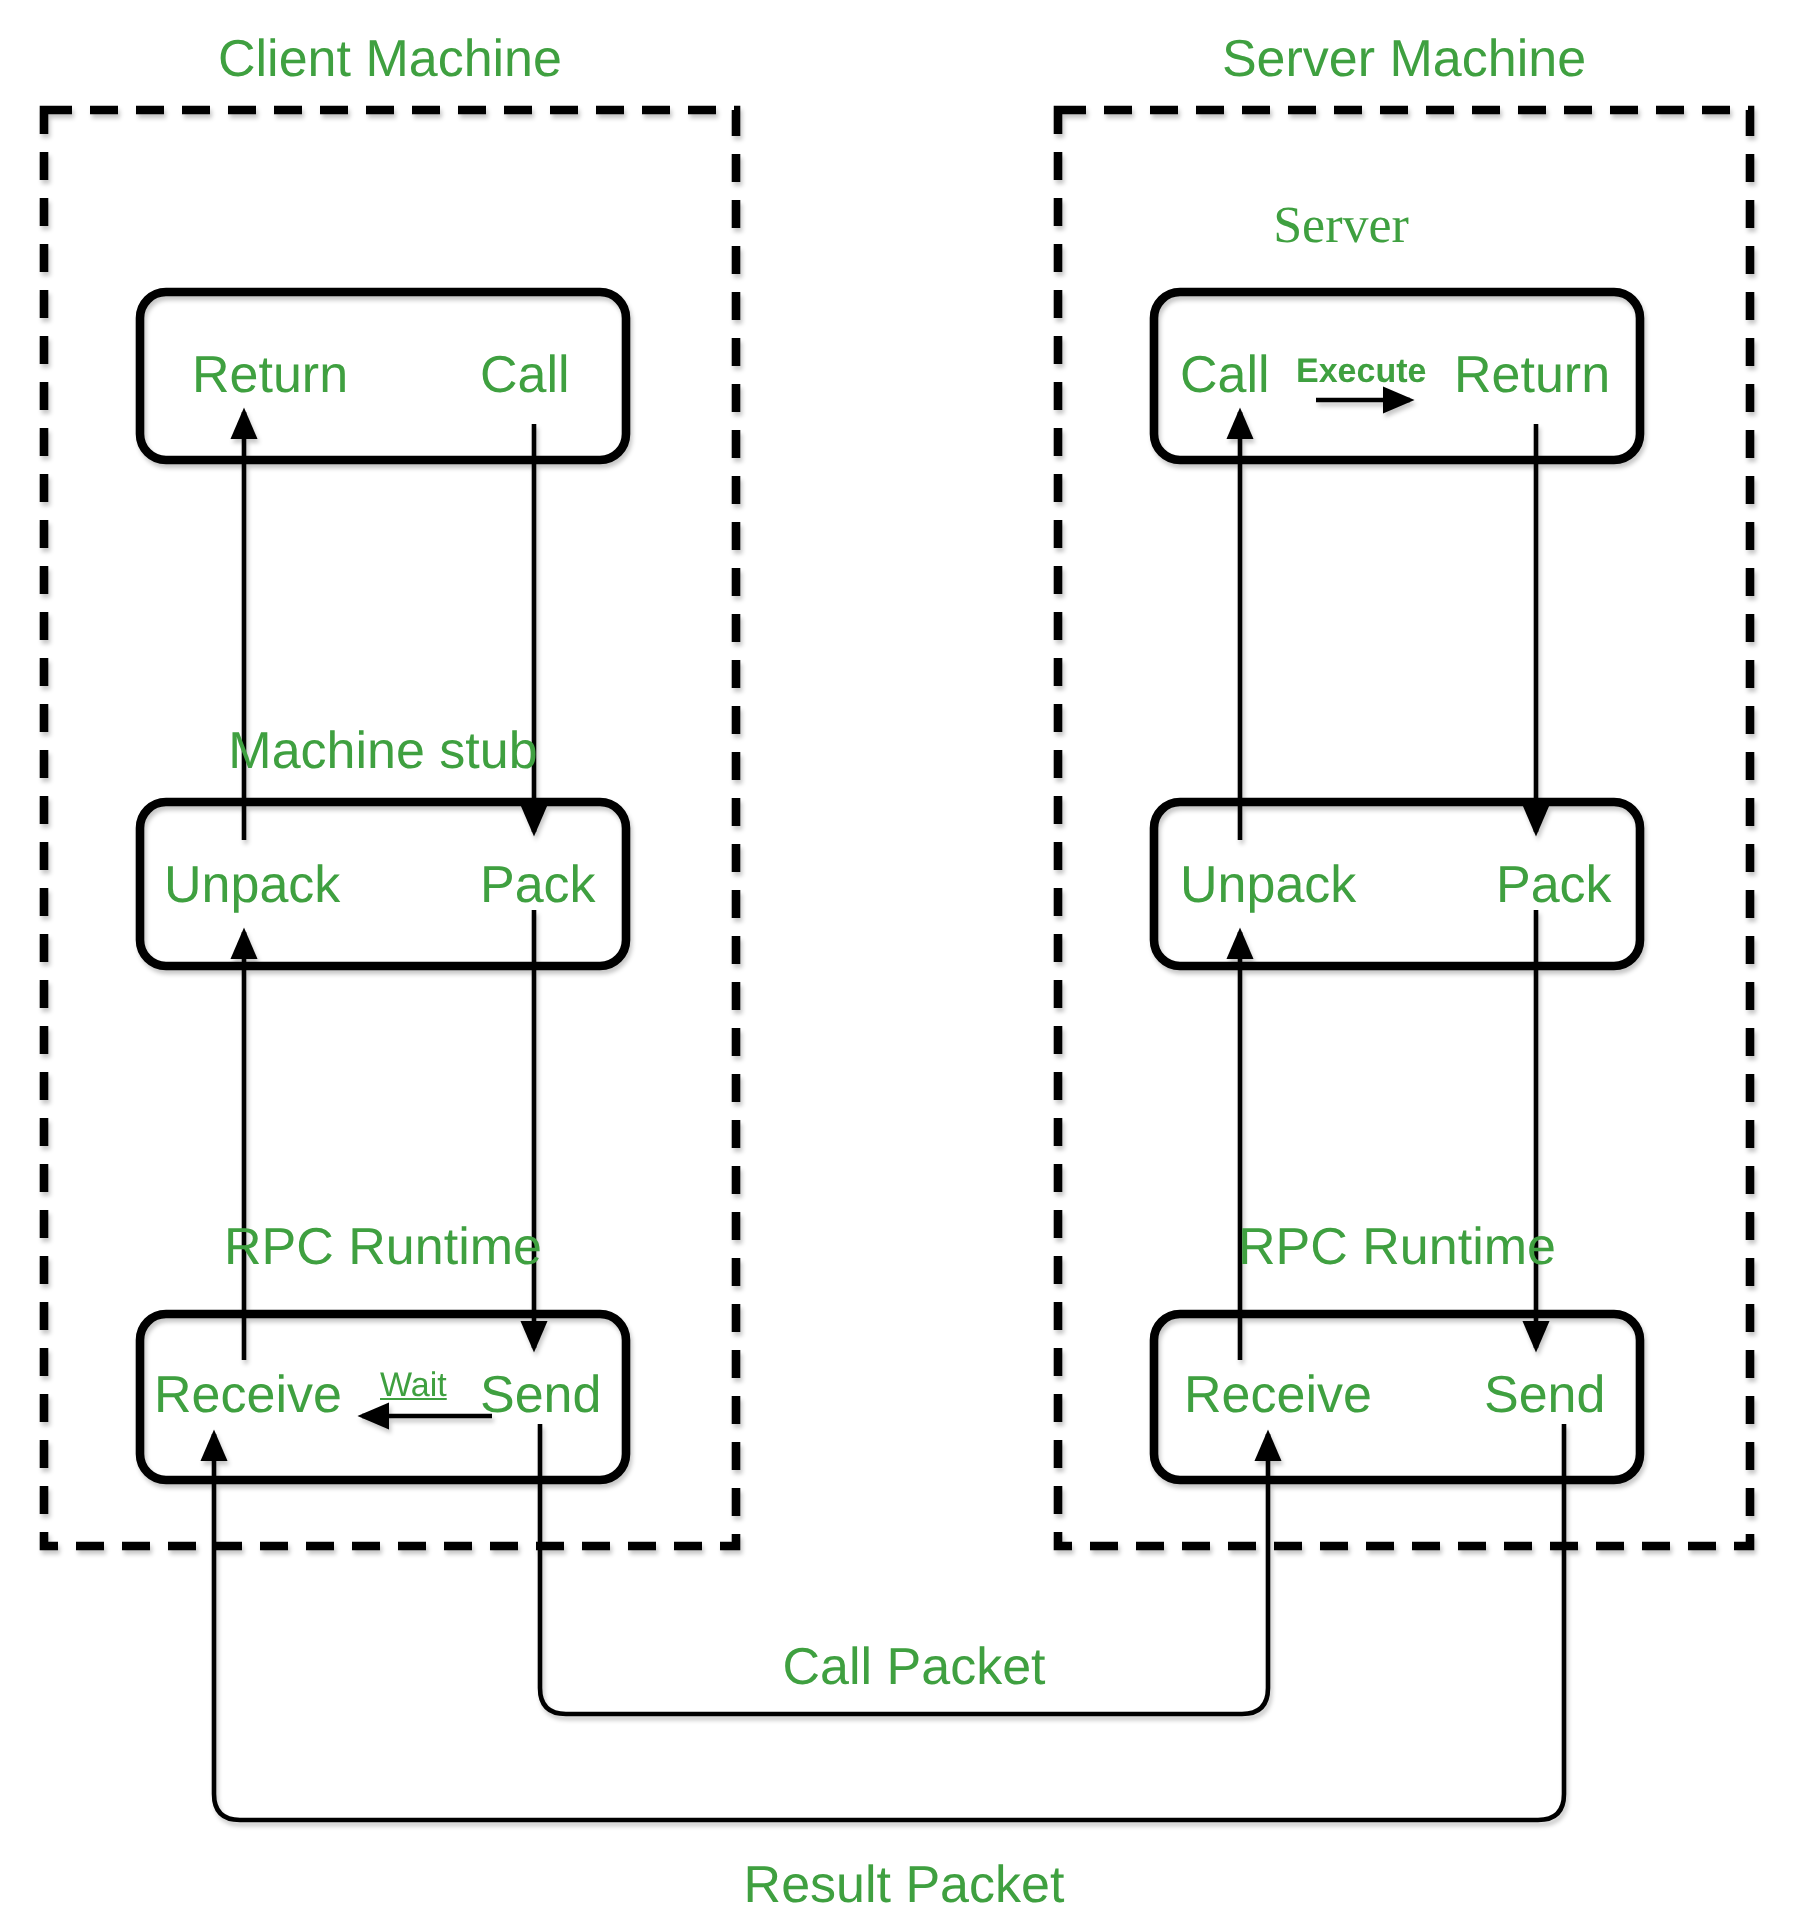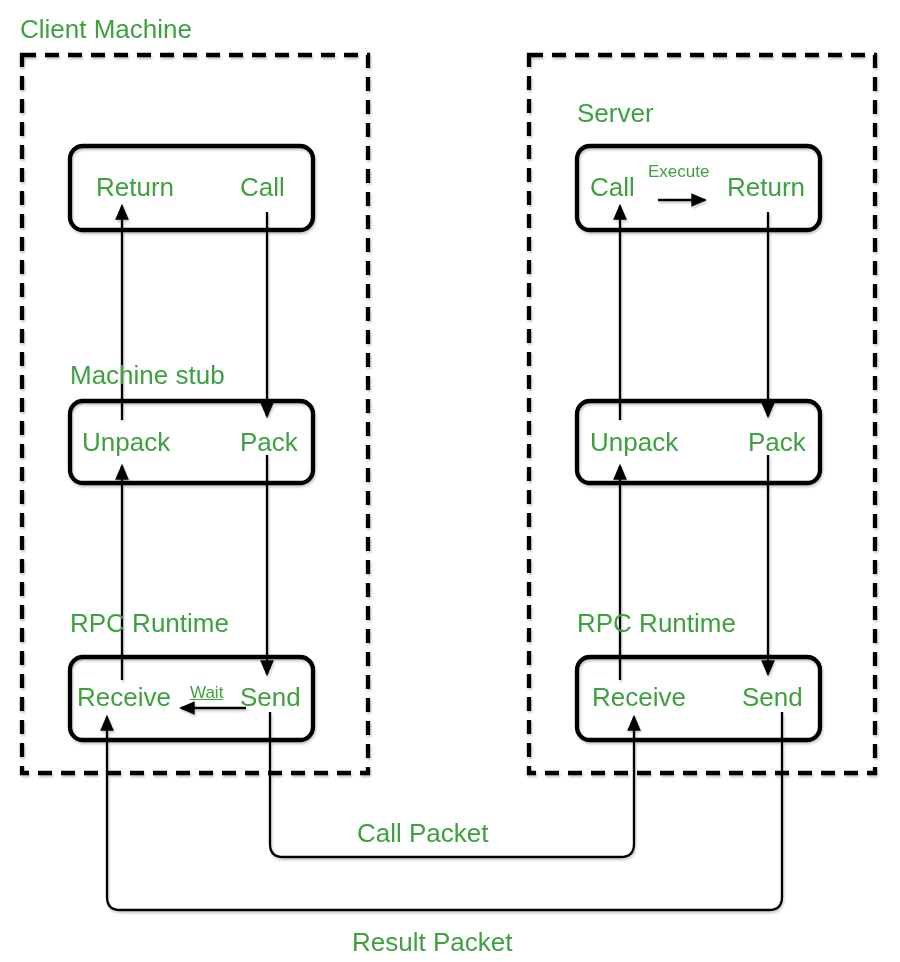--- a/index.html
+++ b/index.html
@@ -19,21 +19,21 @@
   }
   .lbl {
     position: absolute;
     color: #3fa040;
     font-size: 26px;
     line-height: 28px;
     white-space: nowrap;
     z-index: 2;
   }
   .lbl.small { font-size: 17px; line-height: 18px; }
-  .lbl.center { }
+  .lbl.center { text-align: center; }
 </style>
 </head>
 <body>
 
 <div class="canvas">
 
   <svg class="layer" viewBox="0 0 900 962" xmlns="http://www.w3.org/2000/svg">
     <defs>
       <marker id="ah" viewBox="0 0 14 12" refX="12" refY="6" markerWidth="16" markerHeight="14" markerUnits="userSpaceOnUse" orient="auto">
         <path d="M0,0 L14,6 L0,12 Z" fill="#000000"></path>
@@ -60,39 +60,40 @@
     <path d="M620,420 L620,206" fill="none" stroke="#000000" stroke-width="2.3" marker-end="url(#ah)"></path>
     <path d="M658,200 L705,200" fill="none" stroke="#000000" stroke-width="2.3" marker-end="url(#ah)"></path>
     <path d="M768,212 L768,416" fill="none" stroke="#000000" stroke-width="2.3" marker-end="url(#ah)"></path>
     <path d="M768,455 L768,674" fill="none" stroke="#000000" stroke-width="2.3" marker-end="url(#ah)"></path>
 
     <path d="M270,712 L270,844 Q270,857 283,857 L621,857 Q634,857 634,844 L634,717" fill="none" stroke="#000000" stroke-width="2.3" marker-end="url(#ah)"></path>
     <path d="M782,712 L782,897 Q782,910 769,910 L120,910 Q107,910 107,897 L107,717" fill="none" stroke="#000000" stroke-width="2.3" marker-end="url(#ah)"></path>
   </svg>
 
   <div class="lbl center" style="left:20px; top:15px; width:350px;">Client Machine</div>
+  <div class="lbl center" style="left:527px; top:15px; width:350px;">Server Machine</div>
 
   <div class="lbl center" style="left:70px; top:361px; width:243px;">Machine stub</div>
   <div class="lbl center" style="left:70px; top:609px; width:243px;">RPC Runtime</div>
 
-  <div class="lbl center" style="left:577px; top:99px; width:243px;">Server</div>
+  <div class="lbl center" style="left:549px; top:99px; width:243px;font-family:Liberation Serif, serif;">Server</div>
   <div class="lbl center" style="left:577px; top:609px; width:243px;">RPC Runtime</div>
 
   <div class="lbl" style="left:96px; top:173px;">Return</div>
   <div class="lbl" style="left:240px; top:173px;">Call</div>
 
   <div class="lbl" style="left:82px; top:428px;">Unpack</div>
   <div class="lbl" style="left:240px; top:428px;">Pack</div>
 
   <div class="lbl" style="left:77px; top:683px;">Receive</div>
   <div class="lbl small" style="left:190px; top:684px;text-decoration:underline;">Wait</div>
   <div class="lbl" style="left:240px; top:683px;">Send</div>
 
   <div class="lbl" style="left:590px; top:173px;">Call</div>
-  <div class="lbl small" style="left:648px; top:163px;">Execute</div>
+  <div class="lbl small" style="left:648px; top:177px;font-weight:bold;">Execute</div>
   <div class="lbl" style="left:727px; top:173px;">Return</div>
 
   <div class="lbl" style="left:590px; top:428px;">Unpack</div>
   <div class="lbl" style="left:748px; top:428px;">Pack</div>
 
   <div class="lbl" style="left:592px; top:683px;">Receive</div>
   <div class="lbl" style="left:742px; top:683px;">Send</div>
 
   <div class="lbl center" style="left:357px; top:819px; width:200px;">Call Packet</div>
   <div class="lbl center" style="left:352px; top:928px; width:200px;">Result Packet</div>

